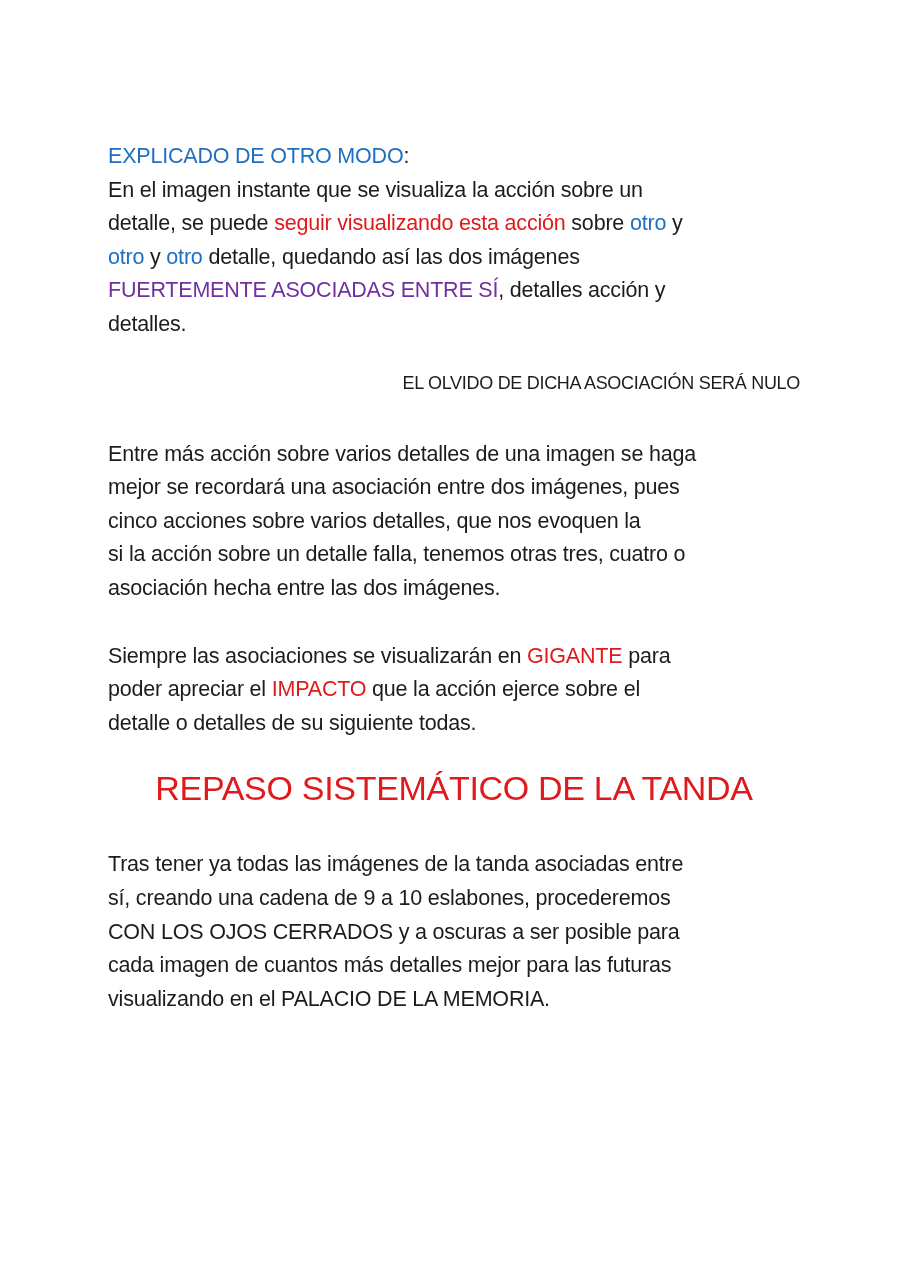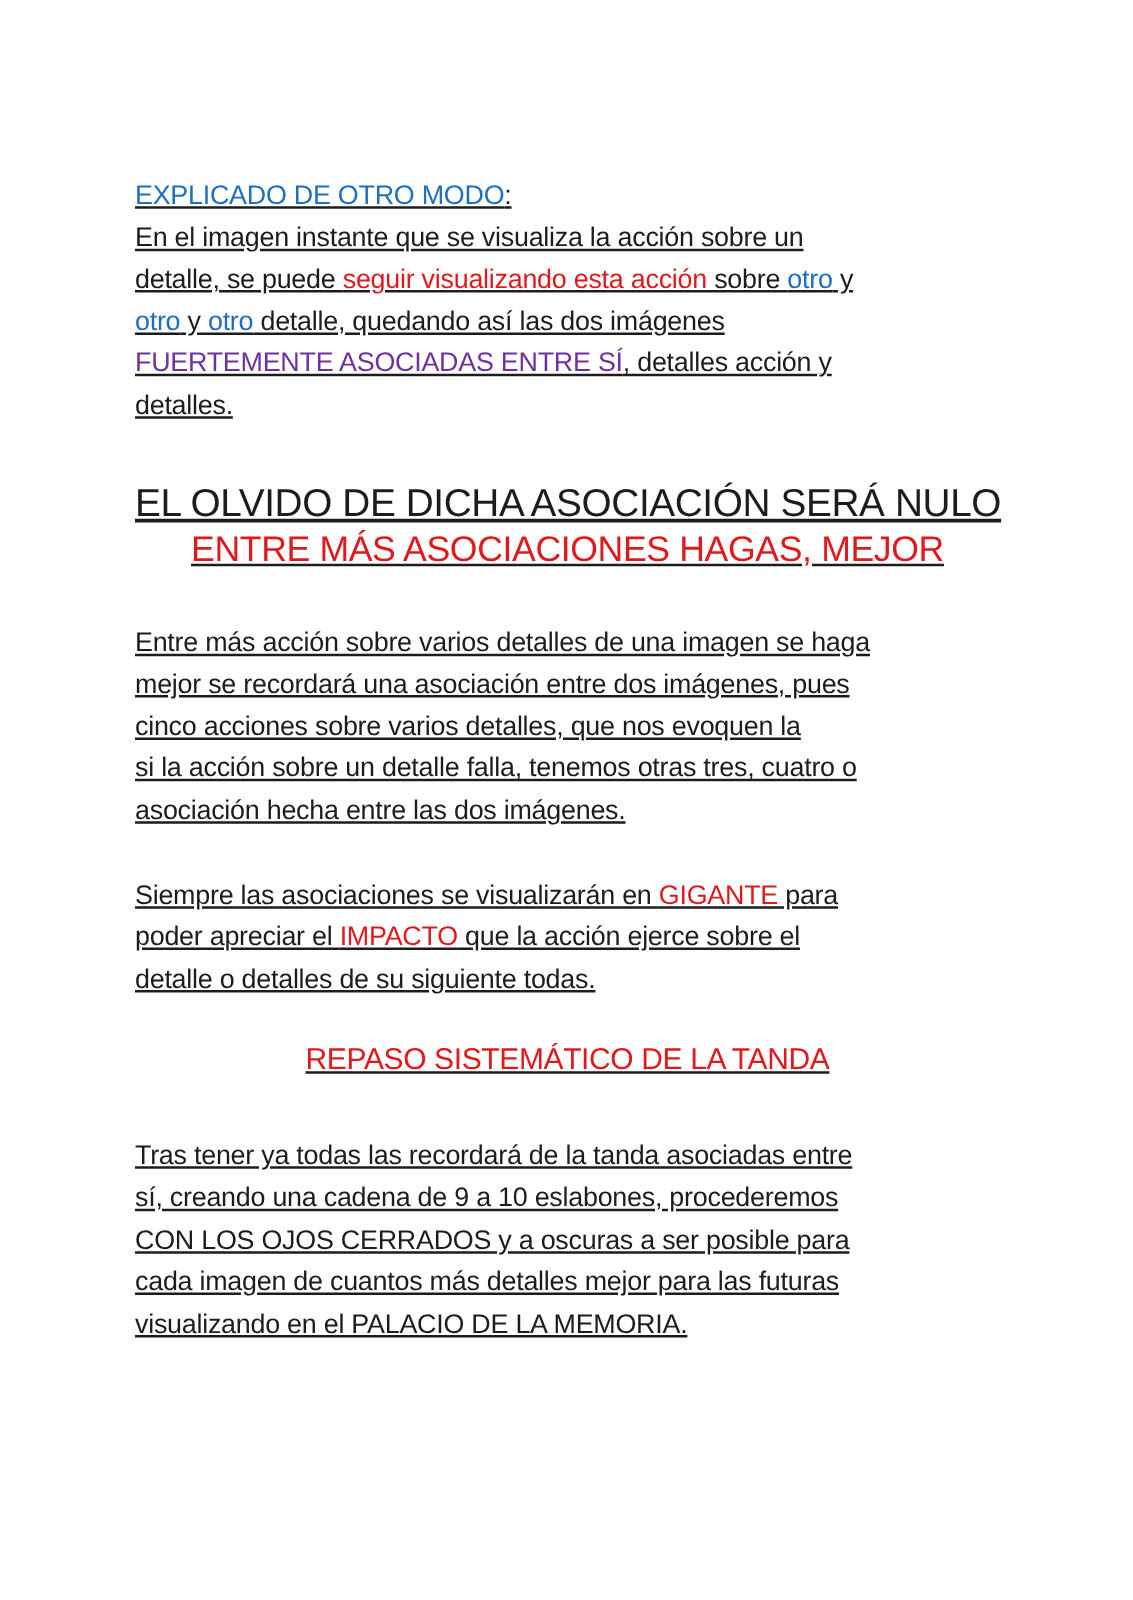--- a/index.html
+++ b/index.html
@@ -14,54 +14,53 @@
     width:906px;height:1280px;
     background:var(--pagebg);
     font-family:"Liberation Sans","DejaVu Sans",sans-serif;
     color:var(--black);
     overflow:hidden;
   }
   .page{
     box-sizing:border-box;
     width:906px;height:912px;
     padding:140px 106px 0 108px;
-    text-decoration:underline;
   }
   .line{
     display:block;
     font-size:21.5px;
     line-height:33.6px;
     white-space:pre;
     letter-spacing:-0.2px;
   }
   .c-blue{color:var(--blue);}
   .c-red{color:var(--red);}
   .c-purple{color:var(--purple);}
   .olvido{
-    margin-top:44px;
+    margin-top:24px;
     text-align:right;
-    font-size:31px;
+    font-size:18px;
     line-height:34px;
     white-space:pre;
     letter-spacing:-0.3px;
   }
   .h1{
     margin:0;
     text-align:center;
     font-size:28.5px;
     line-height:40px;
     font-weight:normal;
     color:var(--red);
     white-space:pre;
     letter-spacing:-0.3px;
   }
   .h2{
     margin:28px 0 0 0;
     text-align:center;
-    font-size:24px;
+    font-size:34px;
     line-height:40px;
     font-weight:normal;
     color:var(--red);
     white-space:pre;
     letter-spacing:-0.3px;
   }
   .para{margin:0;}
   .para2{margin-top:38px;}
   .para3{margin-top:34px;}
   .para4{margin-top:40px;}
@@ -75,39 +74,38 @@
     <div class="line"><span class="c-blue">EXPLICADO DE OTRO MODO</span><span>:</span></div>
     <div class="line"><span>En el imagen instante que se visualiza la acción sobre un</span></div>
     <div class="line"><span>detalle, se puede </span><span class="c-red">seguir visualizando esta acción</span><span> sobre </span><span class="c-blue">otro</span><span> y</span></div>
     <div class="line"><span class="c-blue">otro</span><span> y </span><span class="c-blue">otro</span><span> detalle, quedando así las dos imágenes</span></div>
     <div class="line"><span class="c-purple">FUERTEMENTE ASOCIADAS ENTRE SÍ</span><span>, detalles acción y</span></div>
     <div class="line"><span>detalles.</span></div>
   </div>
 
   <div class="olvido"><span>EL OLVIDO DE DICHA ASOCIACIÓN SERÁ NULO</span></div>
 
-  <div class="h1"><span>ENTRE MÁS ASOCIACIONES HAGAS, MEJOR</span></div>
 
   <div class="para para2">
     <div class="line"><span>Entre más acción sobre varios detalles de una imagen se haga</span></div>
     <div class="line"><span>mejor se recordará una asociación entre dos imágenes, pues</span></div>
     <div class="line"><span>cinco acciones sobre varios detalles, que nos evoquen la</span></div>
     <div class="line"><span>si la acción sobre un detalle falla, tenemos otras tres, cuatro o</span></div>
     <div class="line"><span>asociación hecha entre las dos imágenes.</span></div>
   </div>
 
   <div class="para para3">
     <div class="line"><span>Siempre las asociaciones se visualizarán en </span><span class="c-red">GIGANTE</span><span> para</span></div>
     <div class="line"><span>poder apreciar el </span><span class="c-red">IMPACTO</span><span> que la acción ejerce sobre el</span></div>
     <div class="line"><span>detalle o detalles de su siguiente todas.</span></div>
   </div>
 
   <div class="h2"><span>REPASO SISTEMÁTICO DE LA TANDA</span></div>
 
   <div class="para para4">
-    <div class="line"><span>Tras tener ya todas las recordará de la tanda asociadas entre</span></div>
+    <div class="line"><span>Tras tener ya todas las imágenes de la tanda asociadas entre</span></div>
     <div class="line"><span>sí, creando una cadena de 9 a 10 eslabones, procederemos</span></div>
     <div class="line"><span>CON LOS OJOS CERRADOS y a oscuras a ser posible para</span></div>
     <div class="line"><span>cada imagen de cuantos más detalles mejor para las futuras</span></div>
     <div class="line"><span>visualizando en el PALACIO DE LA MEMORIA.</span></div>
   </div>
 
 </div>
 
 </body></html>

